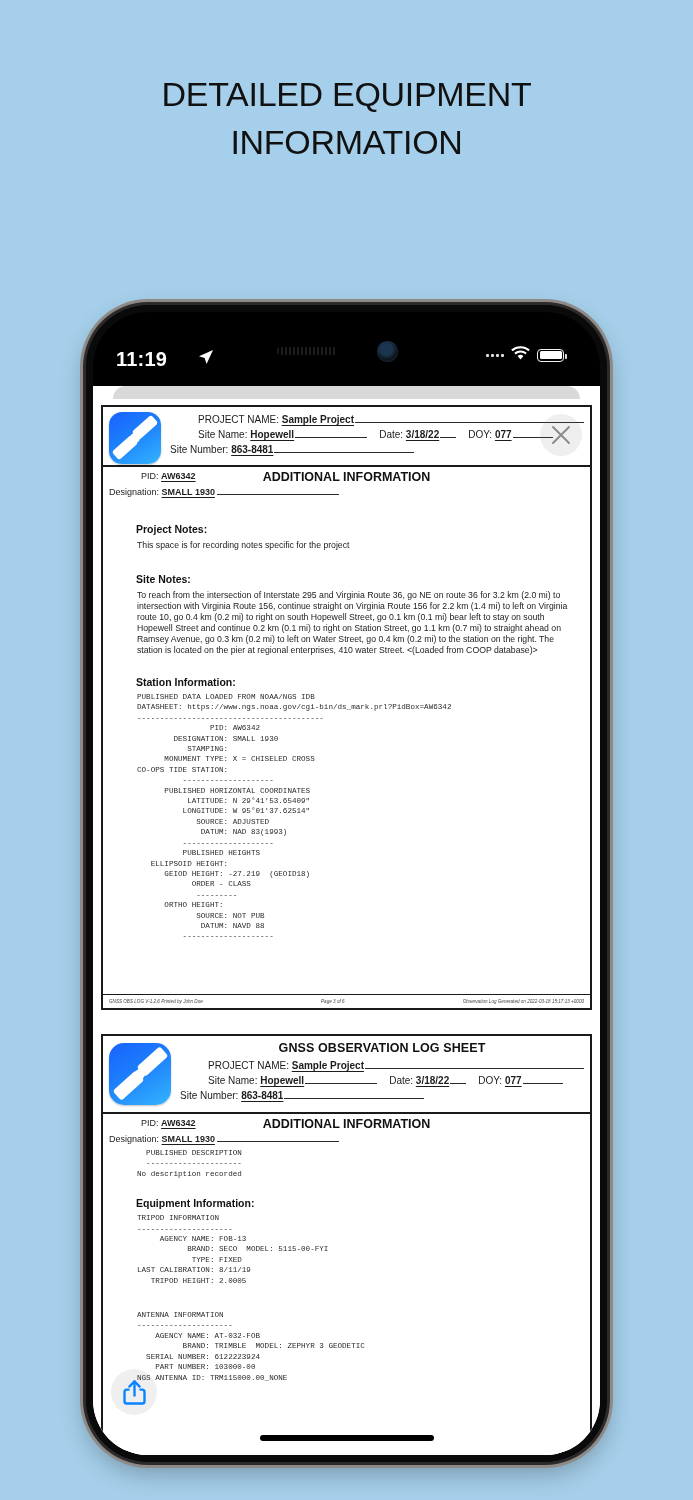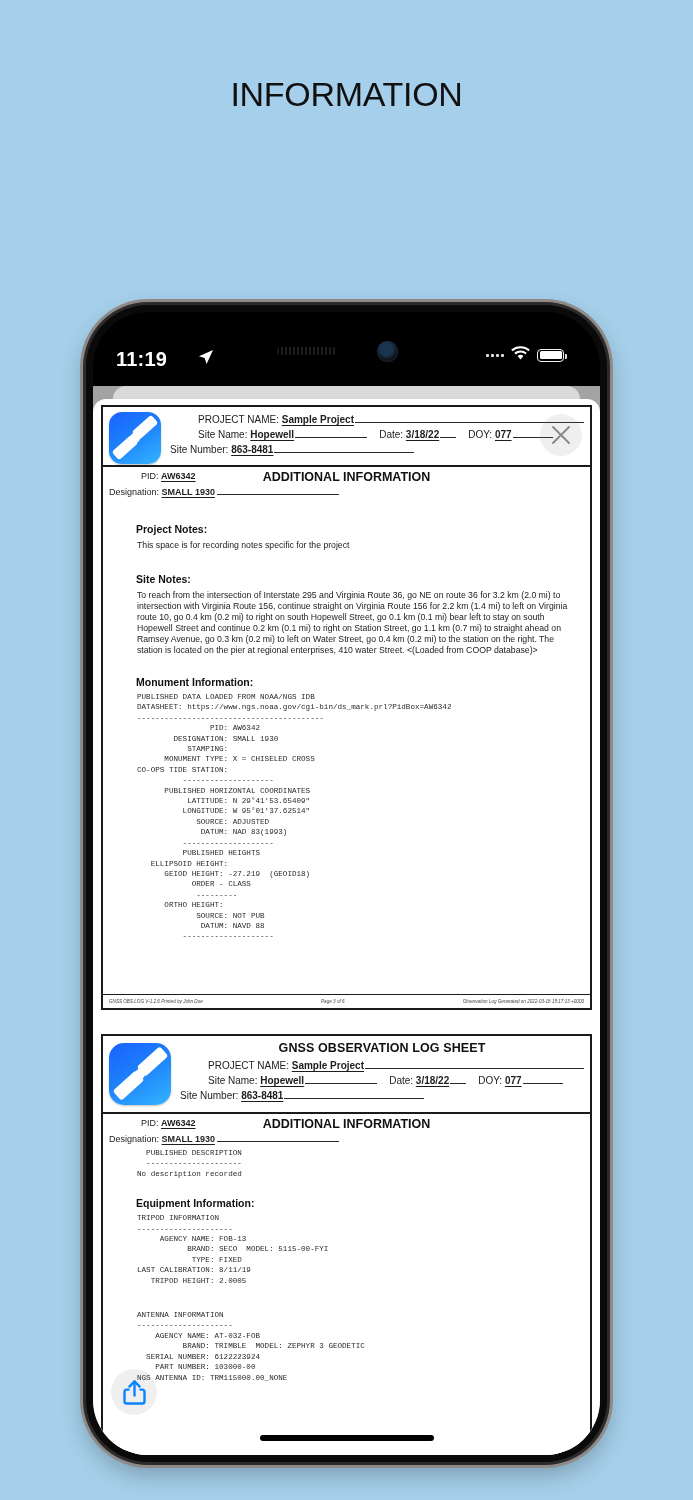--- a/index.html
+++ b/index.html
@@ -77,21 +77,21 @@
   }
   .batt::after{
     content:""; position:absolute; right:-4px; top:4px;
     width:2px;height:5px;background:#d8d8d8;border-radius:0 1px 1px 0;
   }
   .batt i{ display:block; height:100%; width:100%; background:#fff; border-radius:1.5px; }
 
   
   .screen{
     position:absolute; left:0; top:74px; right:0; bottom:0;
-    background:#a3a3a3;
+    background:#ffffff;
     overflow:hidden;
   }
   .sheet-backcard{
     position:absolute; left:20px; right:20px; top:0px; height:40px;
     background:#d9d9d9; border-radius:13px 13px 0 0;
   }
   .doc-scroll{
     position:absolute; left:0; right:0; top:13px; bottom:0;
     background:#fff;
     border-radius:13px 13px 0 0;
@@ -203,20 +203,21 @@
   .home-ind{
     position:absolute; left:50%; transform:translateX(-50%);
     bottom:14px; width:174px;height:6px;border-radius:3px;background:#000;
     z-index:25;
   }
 </style>
 </head>
 <body>
 
 <div class="headline">
+  <span class="hl-line">DETAILED EQUIPMENT</span>
   <span class="hl-line">INFORMATION</span>
 </div>
 
 <div class="phone">
  <div class="phone-inner">
 
   <div class="statusbar">
     <div class="sb-time">11:19</div>
     <div class="sb-loc">
       <svg width="16" height="16" viewBox="0 0 16 16">
@@ -297,21 +298,21 @@
           </div>
         </div>
 
         <div class="body-area">
           <div class="sec-h" style="margin-top:22px">Project Notes:</div>
           <div class="sec-p">This space is for recording notes specific for the project</div>
 
           <div class="sec-h" style="margin-top:22px">Site Notes:</div>
           <div class="sec-p">To reach from the intersection of Interstate 295 and Virginia Route 36, go NE on route 36 for 3.2 km (2.0 mi) to intersection with Virginia Route 156, continue straight on Virginia Route 156 for 2.2 km (1.4 mi) to left on Virginia route 10, go 0.4 km (0.2 mi) to right on south Hopewell Street, go 0.1 km (0.1 mi) bear left to stay on south Hopewell Street and continue 0.2 km (0.1 mi) to right on Station Street, go 1.1 km (0.7 mi) to straight ahead on Ramsey Avenue, go 0.3 km (0.2 mi) to left on Water Street, go 0.4 km (0.2 mi) to the station on the right. The station is located on the pier at regional enterprises, 410 water Street.  &lt;(Loaded from COOP database)&gt;</div>
 
-          <div class="sec-h" style="margin-top:20px">Monument Information:</div>
+          <div class="sec-h" style="margin-top:20px">Station Information:</div>
           <div class="mono">PUBLISHED DATA LOADED FROM NOAA/NGS IDB
 DATASHEET: https://www.ngs.noaa.gov/cgi-bin/ds_mark.prl?PidBox=AW6342
 -----------------------------------------
                 PID: AW6342
         DESIGNATION: SMALL 1930
            STAMPING:
       MONUMENT TYPE: X = CHISELED CROSS
 CO-OPS TIDE STATION:
           --------------------
       PUBLISHED HORIZONTAL COORDINATES

